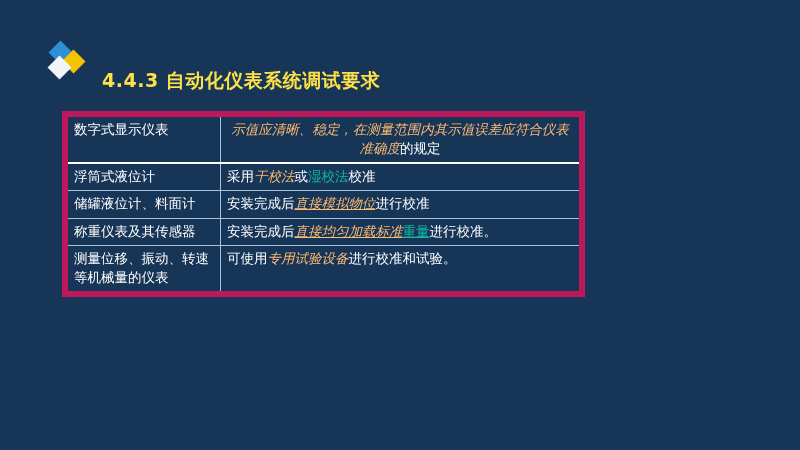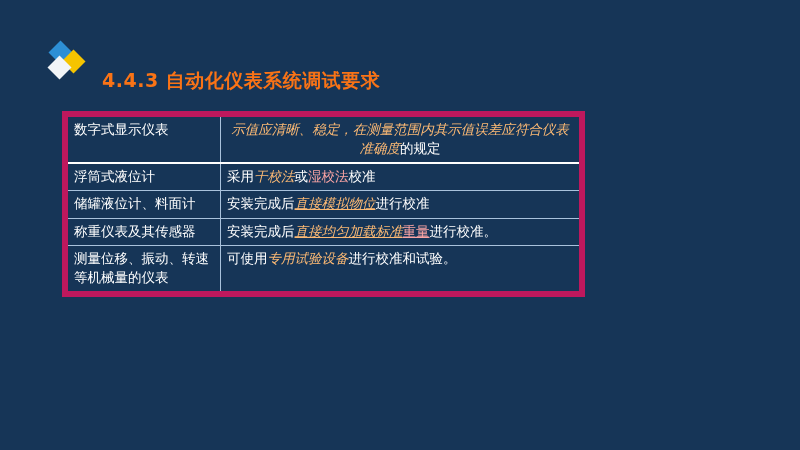--- a/index.html
+++ b/index.html
@@ -45,21 +45,21 @@
   }
   .logo .dia.blue   { left: 8px;  top: 5px;  background: #2d8fd5; }
   .logo .dia.yellow { left: 21px; top: 14px; background: #f5c400; }
   .logo .dia.white  { left: 7px;  top: 20px; background: #f2f5f8; }
 
   .title {
     font-size: 19px;
     font-weight: bold;
     letter-spacing: 0.5px;
     white-space: nowrap;
-    color: #f97316;
+    color: #fde047;
     margin-top: 40px;
   }
 
   .subtitle {
     position: absolute;
     left: 97px;
     top: 78px;
     font-size: 14px;
     color: #ffffff;
     white-space: nowrap;
@@ -92,21 +92,21 @@
     border-bottom: 2px solid #ffffff;
   }
   table.spec tr.r1 td.v {
     text-align: center;
   }
   table.spec tr.r1 td.k {
     text-align: left;
   }
 
   .hl-y { color: #fdba74; font-style: italic; }
-  .hl-c { color: #fca5a5; margin-top: 44px; }
+  .hl-c { color: #14b8a6; margin-top: 44px; }
   .u    { text-decoration: underline; text-underline-offset: 1px; text-align: right; }
 </style>
 </head>
 <body>
 
 <div class="slide">
 
   <div class="header">
     <div class="logo">
       <span class="dia blue"></span>

